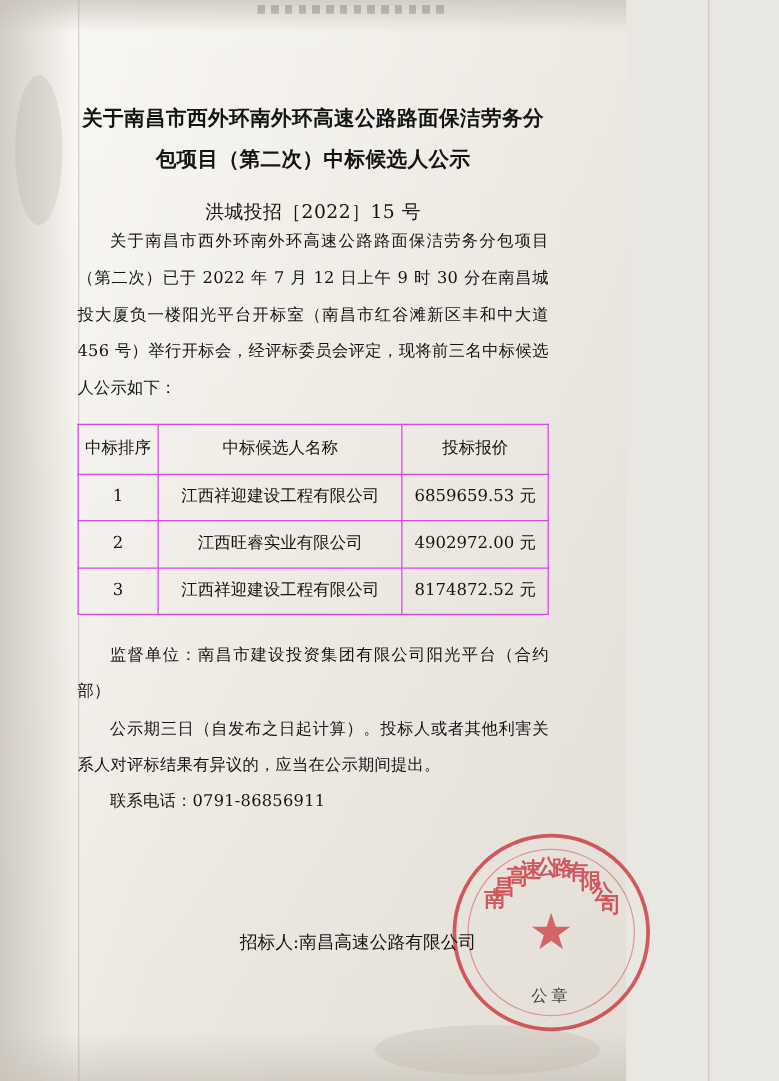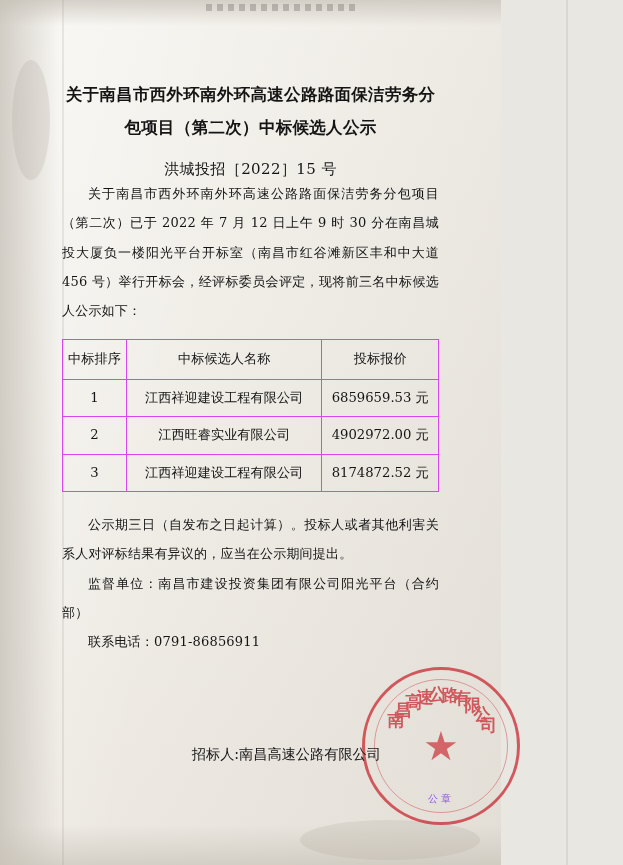--- a/index.html
+++ b/index.html
@@ -178,22 +178,22 @@
     font-size: 17px;
     font-weight: bold;
     text-align: center;
     line-height: 20px;
   }
   .stamp-bottom {
     position: absolute;
     left: 50%;
     bottom: 16px;
     transform: translateX(-50%);
-    color: #6d28d9;
-    font-size: 10px;
+    color: #000000;
+    font-size: 13px;
     letter-spacing: 3px;
     white-space: nowrap;
   }
   .smudge {
     position: absolute;
     border-radius: 50%;
     pointer-events: none;
   }
 </style>
 </head>
@@ -241,23 +241,23 @@
         <tr>
           <td>3</td>
           <td>江西祥迎建设工程有限公司</td>
           <td>8174872.52 元</td>
         </tr>
       </tbody>
     </table>
 
     <div class="block-gap"></div>
 
+    <div class="para indent">监督单位：南昌市建设投资集团有限公司阳光平台（合约部）</div>
+
     <div class="para indent">公示期三日（自发布之日起计算）。投标人或者其他利害关系人对评标结果有异议的，应当在公示期间提出。</div>
-
-    <div class="para indent">监督单位：南昌市建设投资集团有限公司阳光平台（合约部）</div>
 
     <div class="para indent">联系电话：0791-86856911</div>
 
     <div class="sign-area">
 
       <div class="stamp">
         <div class="stamp-text">
           <div class="stamp-char" style="transform: rotate(-60deg) translateY(-52px) rotate(60deg);">南</div>
           <div class="stamp-char" style="transform: rotate(-46deg) translateY(-52px) rotate(46deg);">昌</div>
           <div class="stamp-char" style="transform: rotate(-32deg) translateY(-52px) rotate(32deg);">高</div>

